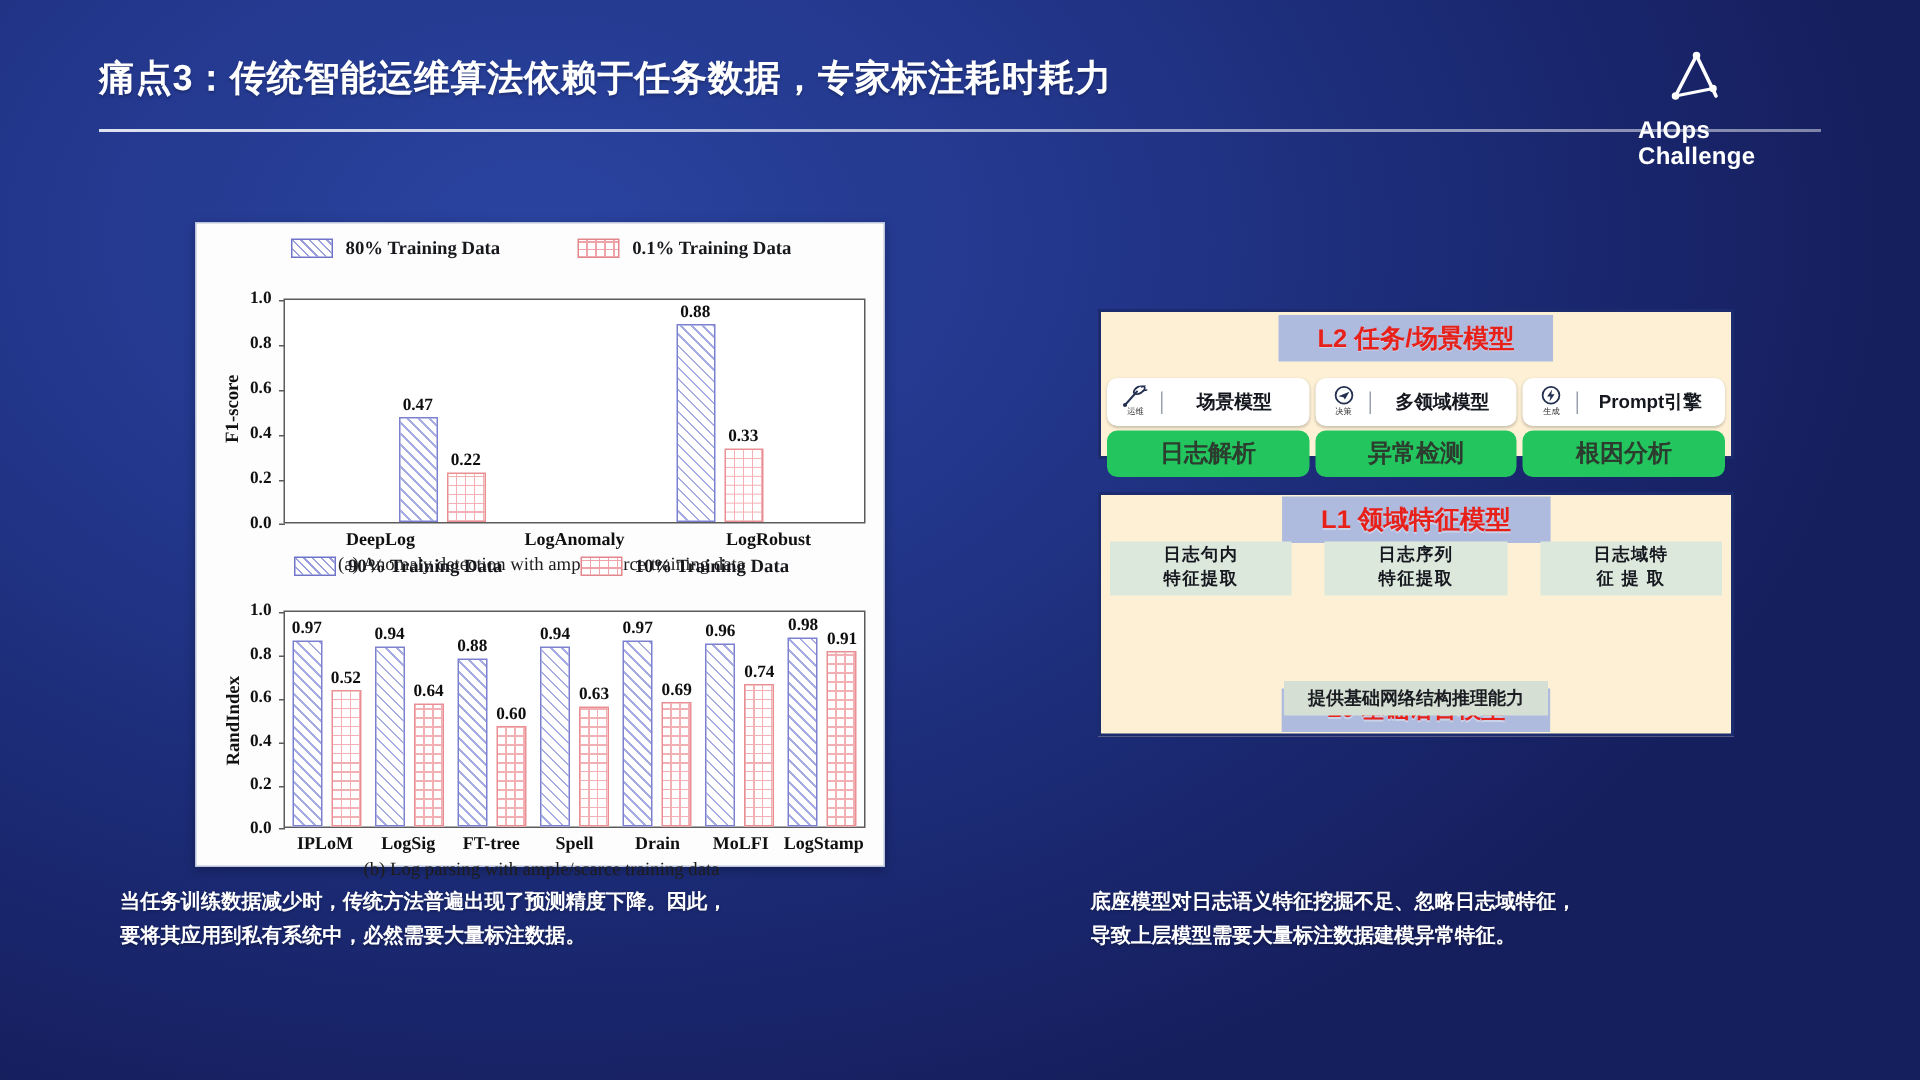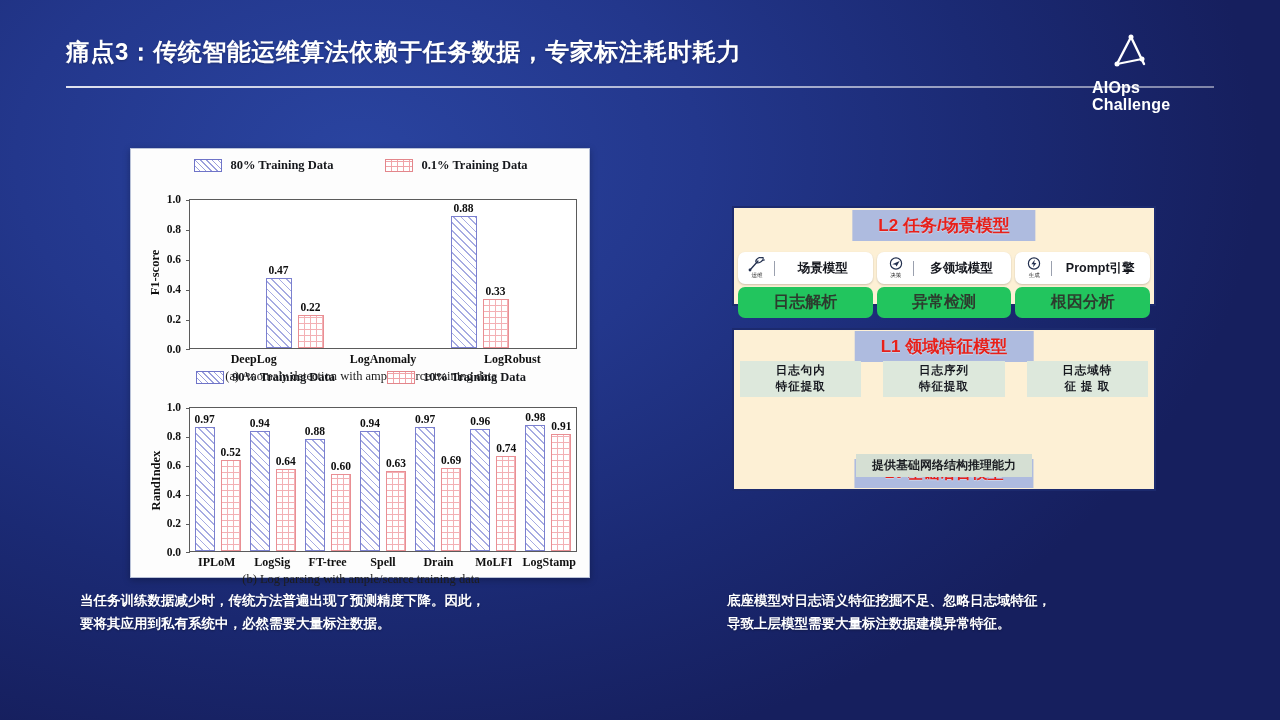--- a/index.html
+++ b/index.html
@@ -489,21 +489,21 @@
               <span class="bar-value">0.94</span>
             </div>
             <div class="bar red" style="width:20px; height:82px;">
               <span class="bar-value">0.64</span>
             </div>
           </div>
           <div class="group">
             <div class="bar blue" style="width:20px; height:112px;">
               <span class="bar-value">0.88</span>
             </div>
-            <div class="bar red" style="width:20px; height:77px;">
+            <div class="bar red" style="width:20px; height:67px;">
               <span class="bar-value">0.60</span>
             </div>
           </div>
           <div class="group">
             <div class="bar blue" style="width:20px; height:120px;">
               <span class="bar-value">0.94</span>
             </div>
             <div class="bar red" style="width:20px; height:80px;">
               <span class="bar-value">0.63</span>
             </div>

